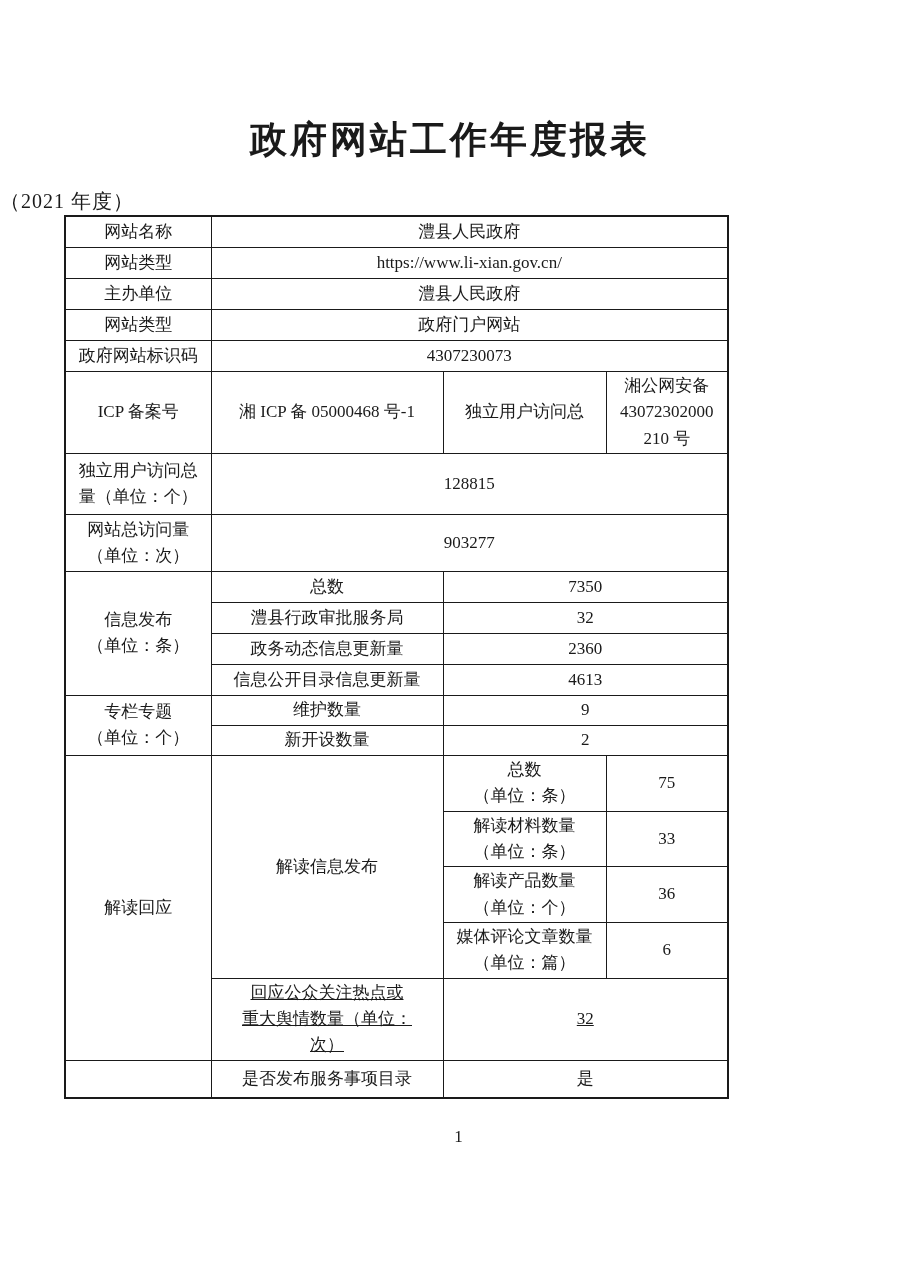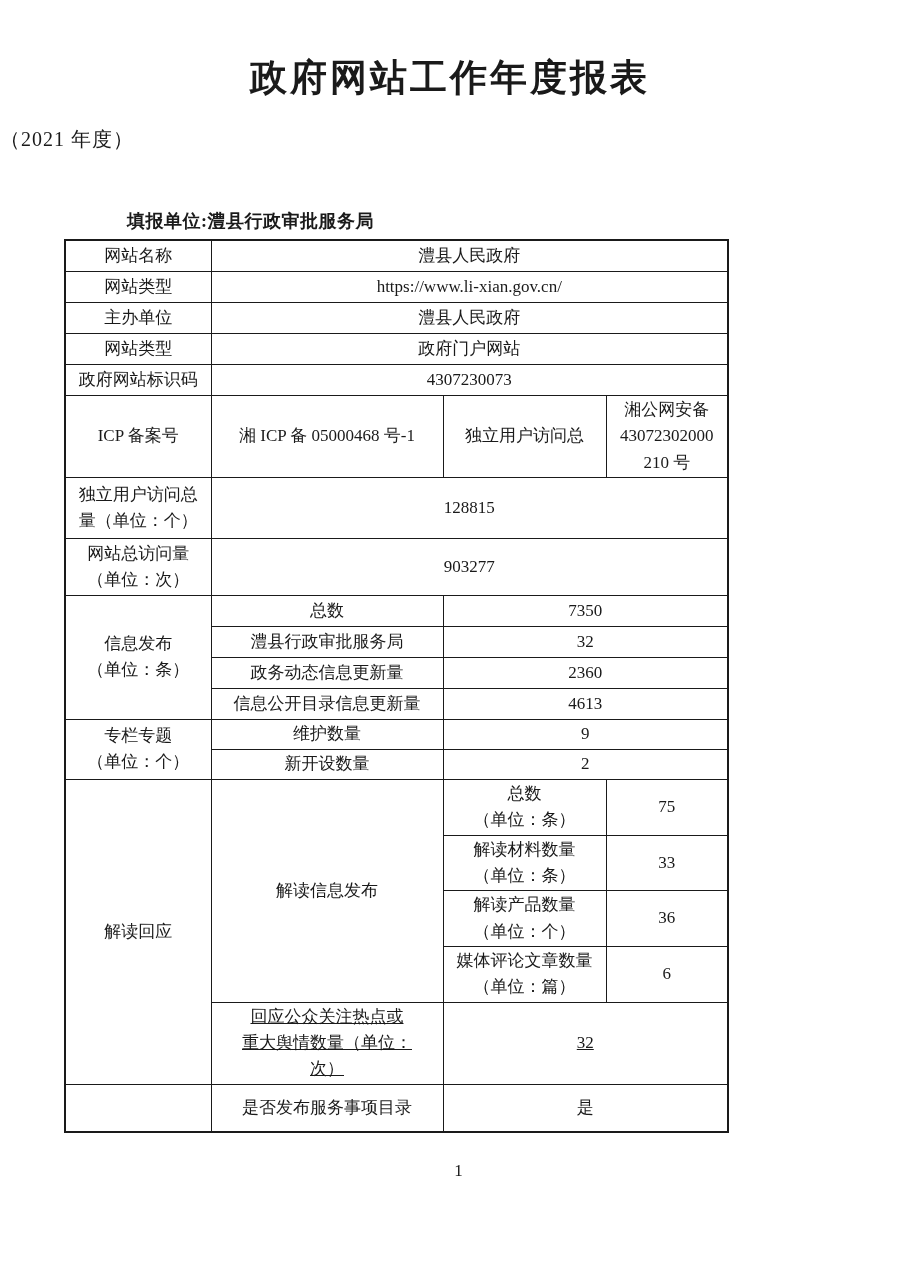--- a/index.html
+++ b/index.html
@@ -10,21 +10,21 @@
   .page {
     position: relative;
     width: 900px;
     height: 1272px;
     background: #ffffff;
     color: #1a1a1a;
     font-family: "Liberation Serif", "DejaVu Serif", serif;
     overflow: hidden;
   }
   .doc-title {
-    padding-top: 56px;
+    padding-top: 118px;
     text-align: center;
     font-family: "Liberation Sans", "DejaVu Sans", sans-serif;
     font-weight: bold;
     font-size: 37px;
     letter-spacing: 3px;
     line-height: 1.2;
   }
   .doc-subtitle {
     margin-top: 26px;
     text-align: left;
@@ -55,37 +55,36 @@
     word-break: break-all;
     overflow: hidden;
   }
   tr.h31 { height: 31px; }
   tr.h30 { height: 30px; }
   tr.h78 { height: 78px; }
   tr.h61 { height: 61px; }
   tr.h57 { height: 57px; }
   tr.h51 { height: 51px; }
   tr.h81 { height: 81px; text-decoration: underline; }
-  tr.h32 { height: 48px; }
+  tr.h32 { height: 38px; }
   .page-number {
     width: 663px;
     margin-left: 127px;
     margin-top: 28px;
     text-align: center;
     font-size: 17px;
   }
 </style>
 </head>
 <body>
 
 <div class="page">
 
   <div class="doc-title">政府网站工作年度报表</div>
   <div class="doc-subtitle">（2021 年度）</div>
-  <div class="unit-line">填报单位:澧县行政审批服务局</div>
 
   <table class="report">
     <colgroup>
       <col style="width:146px">
       <col style="width:232px">
       <col style="width:163px">
       <col style="width:122px">
     </colgroup>
     <tbody>
       <tr class="h31">

